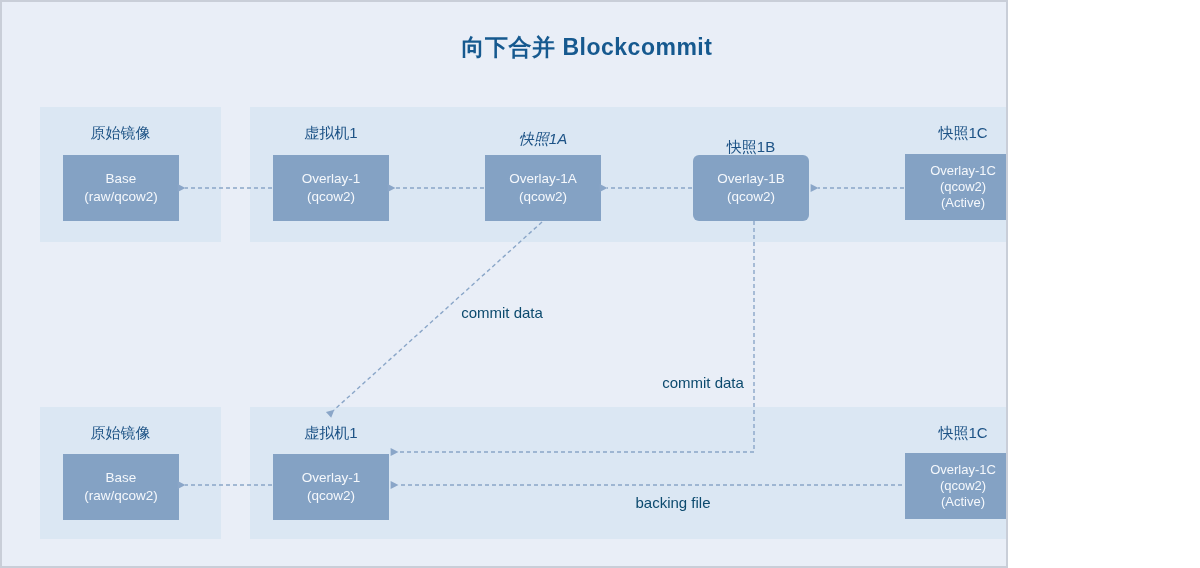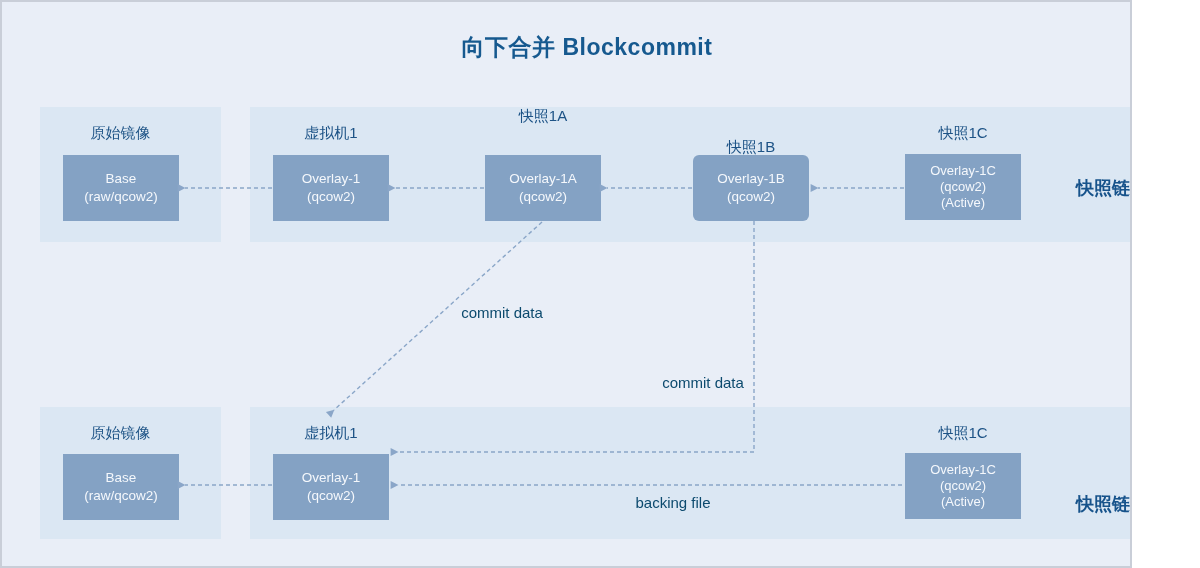--- a/index.html
+++ b/index.html
@@ -1,18 +1,18 @@
 <!DOCTYPE html>
 <html><head>
 <meta charset="utf-8">
 <style>
   html,body{margin:0;padding:0;}
   body{font-family:"Liberation Sans","DejaVu Sans",sans-serif;}
   .page{
-    position:relative;width:1132px;height:568px;overflow:hidden;
+    position:relative;width:1008px;height:568px;overflow:hidden;
     background:#e9eef7;box-sizing:border-box;border:2px solid #c9ced8;
   }
   .title{
     position:absolute;left:0;top:30px;width:1170px;text-align:center;
     font-size:23px;font-weight:bold;color:#16598f;letter-spacing:.5px;
   }
   .panel{
     position:absolute;background:#dbe7f3;padding-left:20px;
   }
   .plabel{
@@ -47,21 +47,21 @@
     </div>
   </div>
 
   <div class="panel" style="left:248px;top:105px;width:912px;height:135px;">
     <div class="plabel" style="left:23px;top:18px;width:116px;">虚拟机1</div>
     <div class="nodebox" style="left:23px;top:48px;">
       <div>Overlay-1</div>
       <div>(qcow2)</div>
     </div>
 
-    <div class="plabel" style="left:235px;top:1px;width:116px;">快照1A</div>
+    <div class="plabel" style="left:235px;top:24px;width:116px;font-style:italic;">快照1A</div>
     <div class="nodebox" style="left:235px;top:48px;">
       <div>Overlay-1A</div>
       <div>(qcow2)</div>
     </div>
 
     <div class="plabel" style="left:443px;top:18px;width:116px;margin-top:14px;">快照1B</div>
     <div class="nodebox" style="left:443px;top:48px;border-radius:6px;">
       <div>Overlay-1B</div>
       <div>(qcow2)</div>
     </div>

